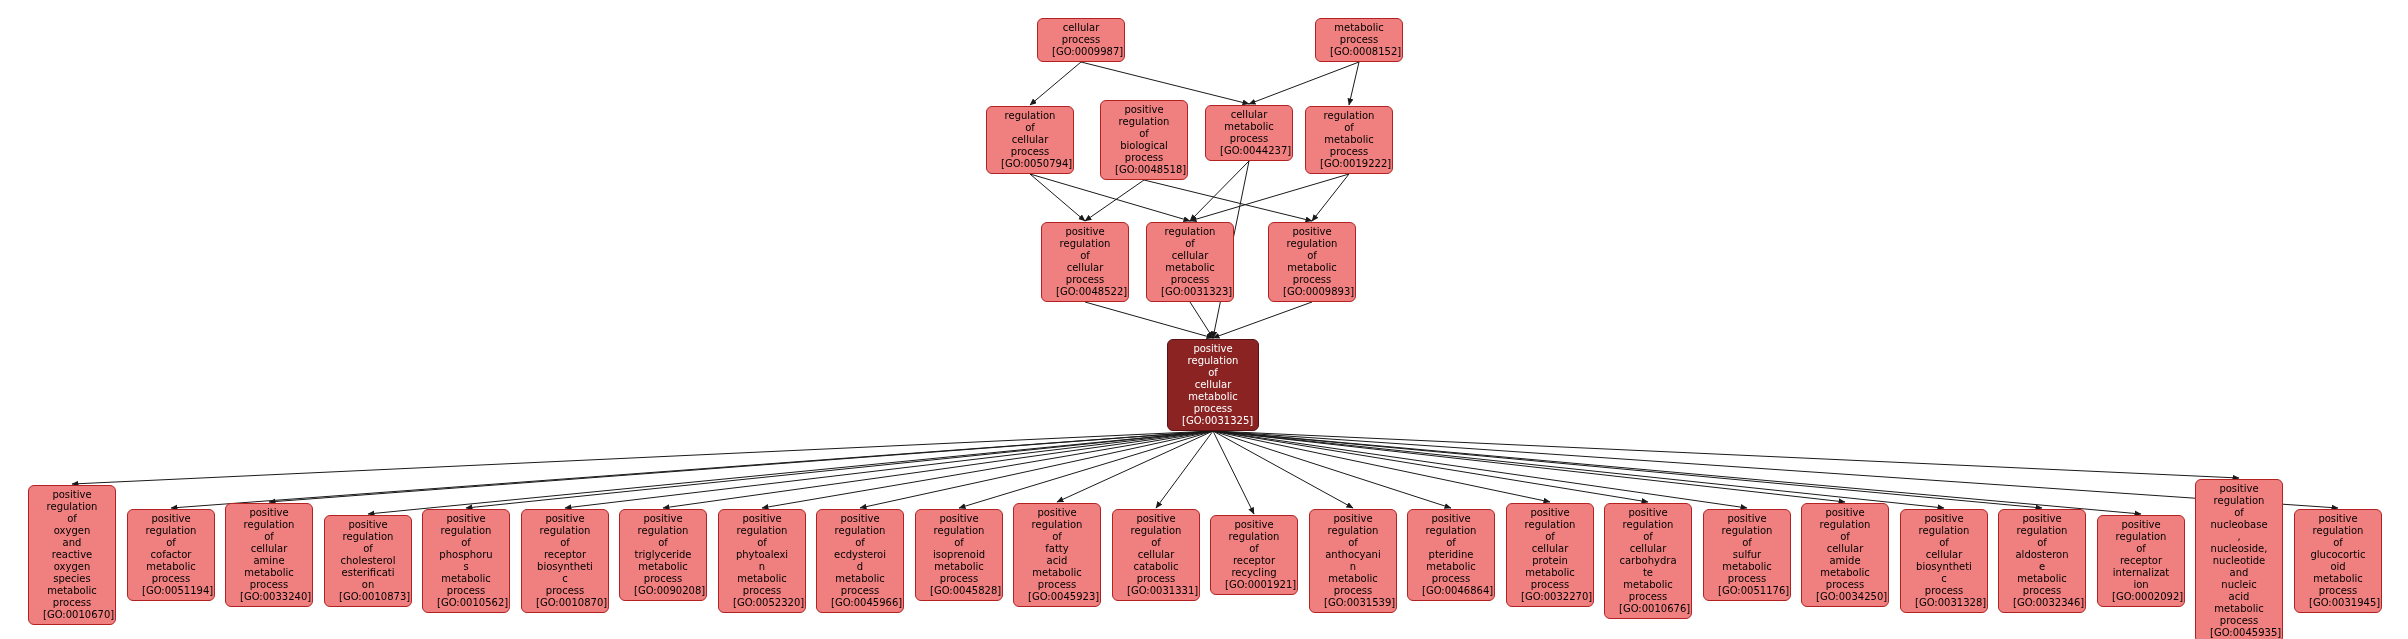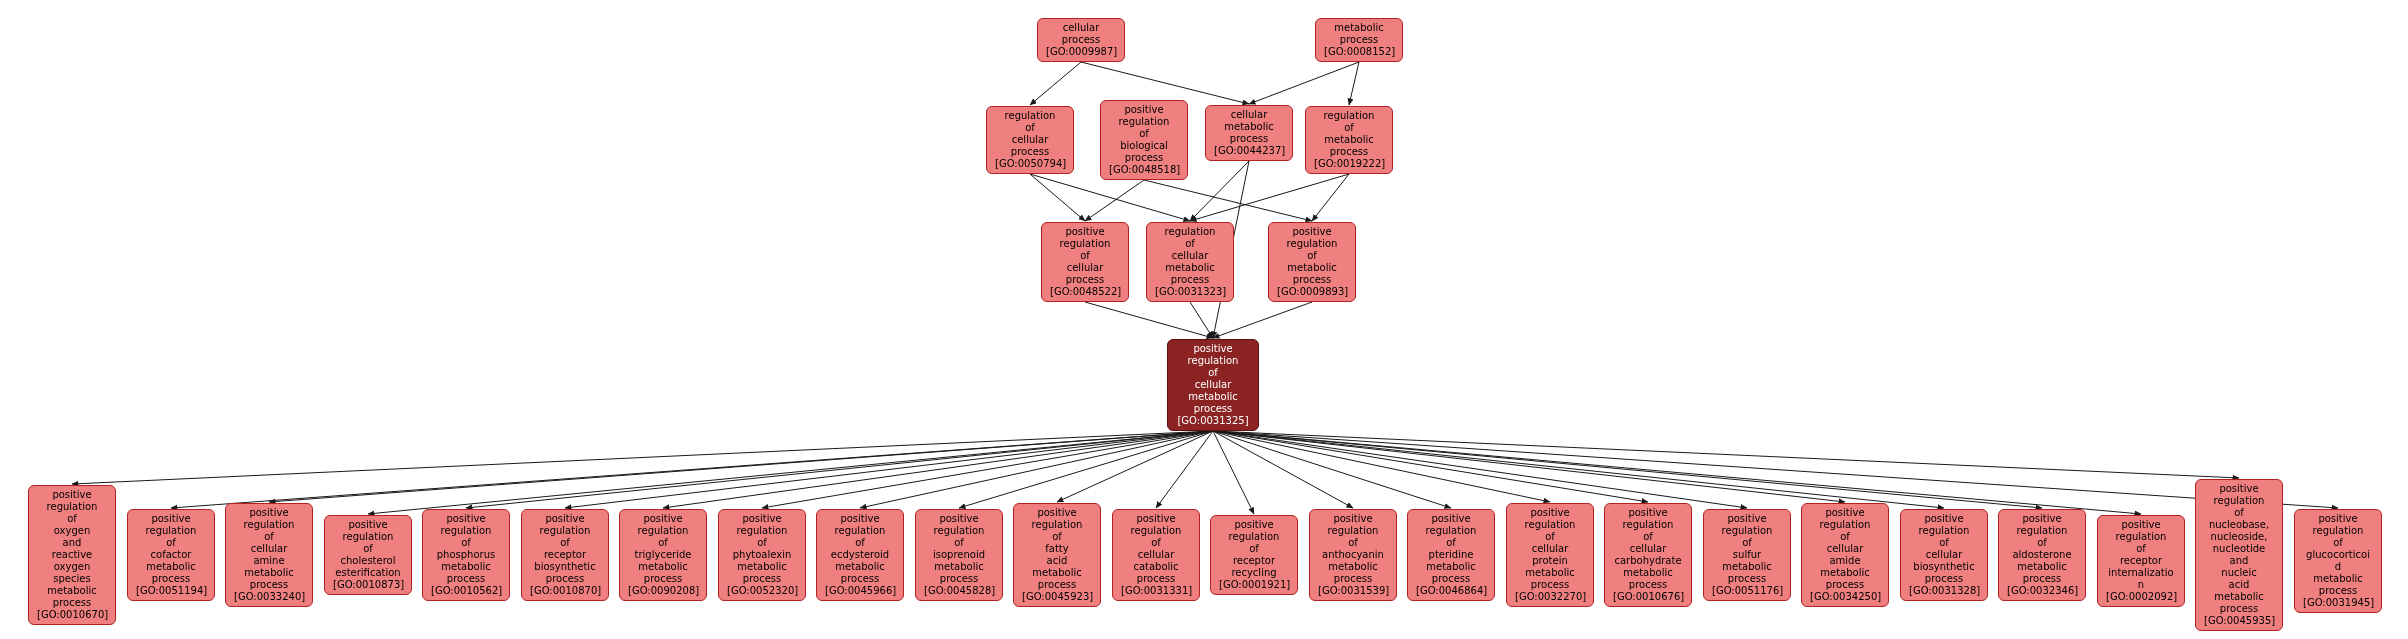--- a/index.html
+++ b/index.html
@@ -29,21 +29,21 @@
   .node {
     position: absolute;
     box-sizing: border-box;
     background: var(--node-fill, #f08080);
     border: 1px solid var(--node-border, #b22222);
     border-radius: 6px;
     color: #000000;
     font-size: 10px;
     line-height: 12px;
     text-align: center;
-    padding: 3px 8px;
+    padding: 3px 14px;
     cursor: pointer;
     overflow-wrap: break-word;
   }
   .node .lbl {
     white-space: pre-line;
   }
   .node .gid {
     white-space: nowrap;
   }
   .node.selected {

